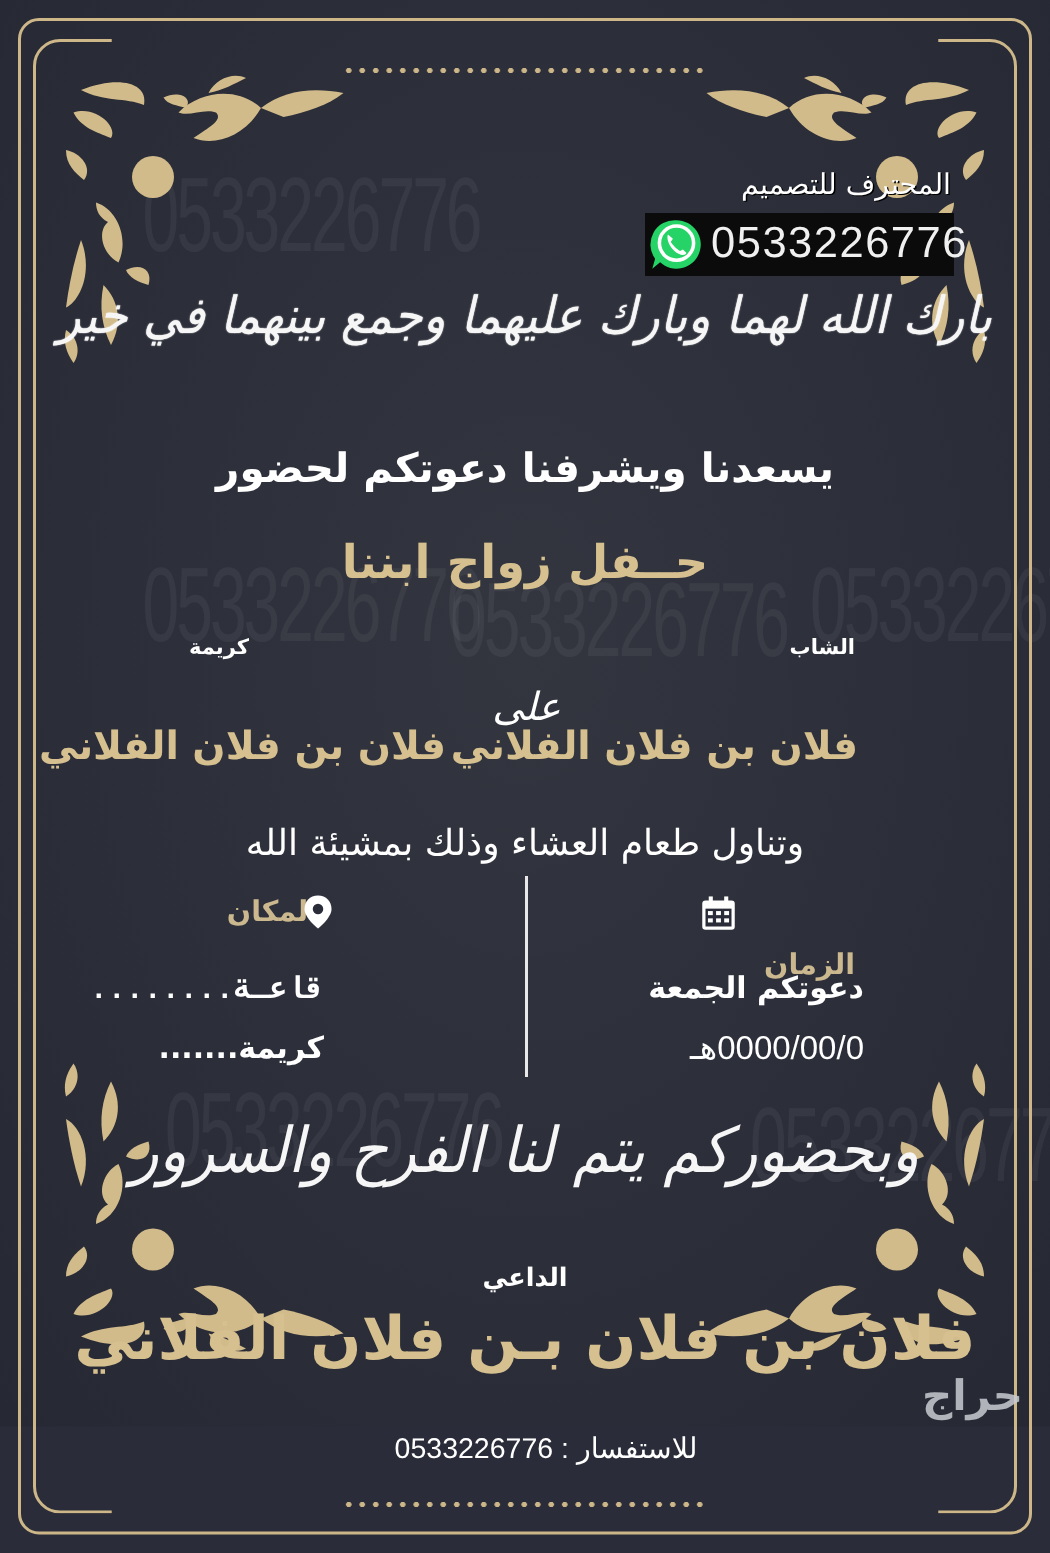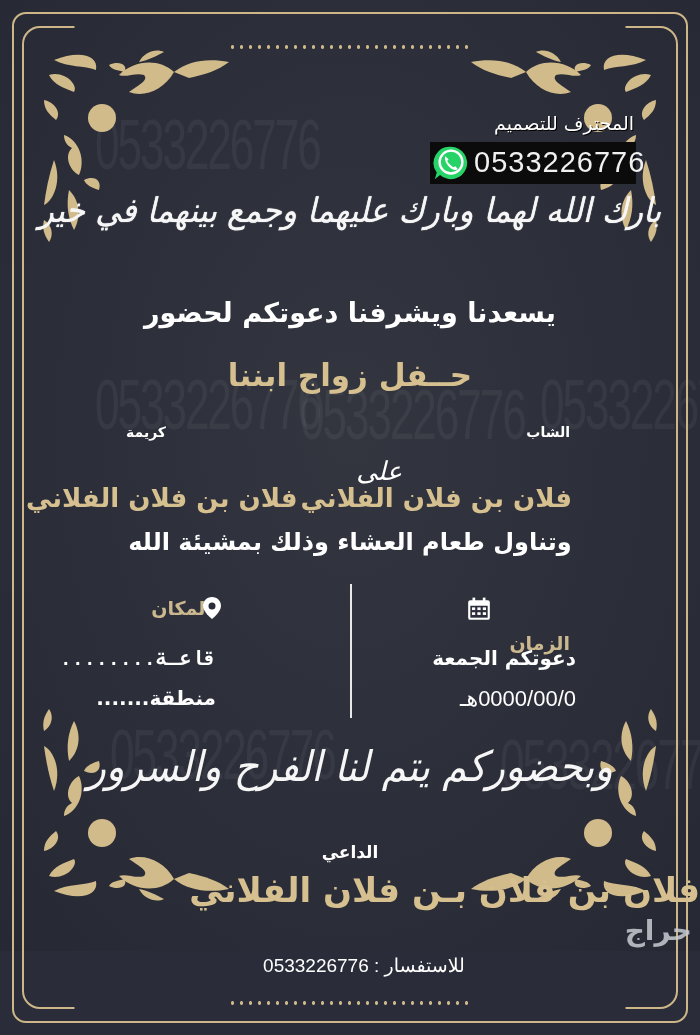--- a/index.html
+++ b/index.html
@@ -75,49 +75,49 @@
   }
   .invite-line {
     top: 297px; color: #ffffff; font-weight: bold; font-size: 27px;
   }
   .event-title {
     top: 357px; color: #d6c08f; font-weight: bold; font-size: 31px;
   }
   .label-white { position: absolute; color: #ffffff; font-weight: bold; font-size: 14px; }
   .label-gold { position: absolute; color: #d6c08f; font-weight: bold; font-size: 26px; text-align: right; }
   .ala {
-    position: absolute; left: 332px; top: 456px; width: 70px; 
+    position: absolute; left: 316px; top: 456px; width: 70px; text-align: center;
     color: #fff; font-family: "DejaVu Serif", serif; font-size: 26px; font-style: italic;
   }
   .dinner {
-    top: 528px; color: #ffffff; font-weight: bold; font-size: 24px;
+    top: 548px; color: #ffffff; font-weight: normal; font-size: 24px;
   }
   .divider {
     position: absolute; left: 350px; top: 584px; width: 2px; height: 134px;
     background: #e8e8e8;
   }
   .info-head { position: absolute; color: #cbb88e; font-weight: bold; font-size: 19px; direction: rtl; }
   .info-val { position: absolute; color: #ffffff; font-weight: bold; font-size: 20px; direction: rtl; }
   .icon-box { position: absolute; }
 
   .closing {
     top: 742px; color: #f6f6f6; font-family: "DejaVu Serif", serif;
     font-size: 42px; font-style: italic; transform: scaleX(0.92);
   }
   .host-label {
     top: 842px; color: #ffffff; font-weight: bold; font-size: 17px;
   }
   .host-name {
-    top: 870px; color: #d6c08f; font-weight: bold; font-size: 34px; text-align: right;
+    top: 870px; color: #d6c08f; font-weight: bold; font-size: 40px;
   }
   .contact {
     top: 954px; color: #ffffff; font-size: 19px; font-family: Liberation Sans, sans-serif; margin-left: 28px;
   }
   .haraj {
-    position: absolute; right: 8px; bottom: 4px; color: #c9ccd2;
+    position: absolute; right: 18px; bottom: 4px; color: #c9ccd2;
     font-size: 28px; font-weight: bold; direction: rtl; opacity: 0.85;
     font-family: "DejaVu Sans", sans-serif; letter-spacing: -1px;
   }
 </style>
 </head>
 <body>
 
 <div class="card">
 
   <div class="watermark" style="left:95px; top:120px;">0533226776</div>
@@ -254,21 +254,21 @@
   </svg>
   <div class="info-val" style="right:124px; top:646px;">دعوتكم الجمعة</div>
   <div class="info-val" style="right:124px; top:686px; font-family:'Liberation Sans', sans-serif; font-weight:normal; font-size:22px;">0000/00/0هـ</div>
 
   <div class="info-head" style="right:488px; top:597px;">المكان</div>
   <svg class="icon-box" viewBox="0 0 24 24" style="left:200px; top:594px; width:24px; height:28px;">
     <path d="M12 1 C6.5 1 3 5 3 10 C3 16 12 23 12 23 C12 23 21 16 21 10 C21 5 17.5 1 12 1Z" fill="#fff"></path>
     <circle cx="12" cy="10" r="3.5" fill="#2a2d39"></circle>
   </svg>
   <div class="info-val" style="right:484px; top:646px;font-family:Liberation Mono, monospace;">قاعـة........</div>
-  <div class="info-val" style="right:484px; top:686px;">منطقة.......</div>
+  <div class="info-val" style="right:484px; top:686px;">كريمة.......</div>
 
   <div class="center-text rtl closing">وبحضوركم يتم لنا الفرح والسرور</div>
 
   <div class="center-text rtl host-label">الداعي</div>
   <div class="center-text rtl host-name">فلان بن فلان بـن فلان الفلاني</div>
 
   <div class="center-text rtl contact">
     <span>للاستفسار :</span>
     <span>0533226776</span>
   </div>

